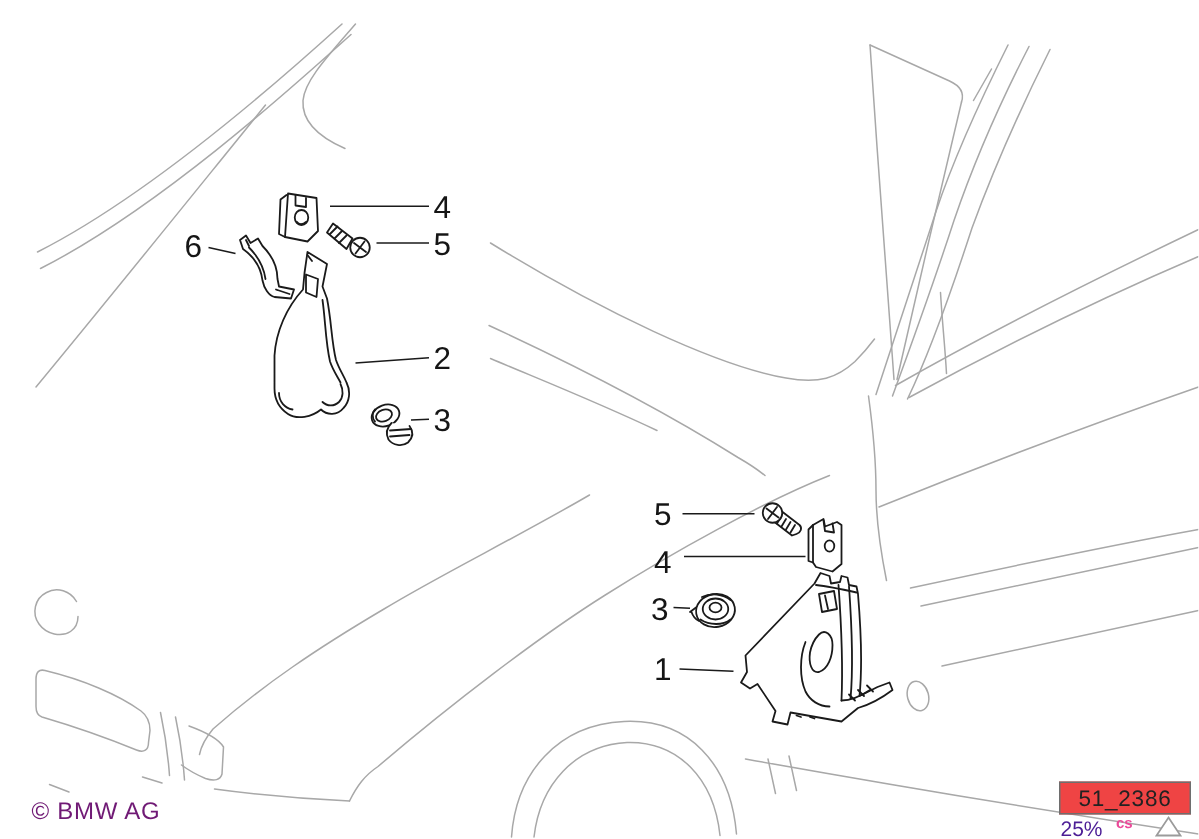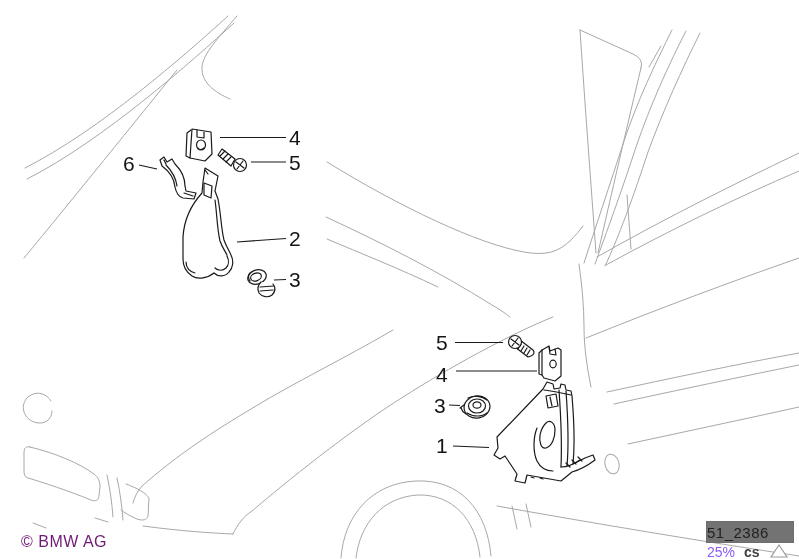--- a/index.html
+++ b/index.html
@@ -13,25 +13,25 @@
   .part .solid{fill:#ffffff;}
   .part ellipse{fill:none;stroke:#1a1a1a;stroke-width:1.2;}
   .leaders line{stroke:#1a1a1a;stroke-width:1.1;}
   .lbl{font-family:"Liberation Sans",sans-serif;font-size:21px;fill:#151515;}
   .copyright{
     position:absolute;left:21px;top:533px;font-size:16px;font-weight:400;
     color:#701a75;letter-spacing:0.5px;
   }
   .imgno-box{
     position:absolute;left:706px;top:521px;width:86px;height:20px;
-    border:1.5px solid #6e6e6e;display:flex;align-items:center;
-    font-size:15px;color:#222;letter-spacing:0.5px;background:#737373;
+    border:1.5px solid #6e6e6e;display:flex;align-items:center;justify-content:center;
+    font-size:15px;color:#222;letter-spacing:0.5px;background:#ef4444;
   }
-  .zoom-label{position:absolute;left:707px;top:544px;font-size:14px;color:#8b5cf6;}
-  .cs-label{position:absolute;left:744px;top:544px;font-size:14px;font-weight:700;color:#404040;}
+  .zoom-label{position:absolute;left:707px;top:544px;font-size:14px;color:#4c1d95;}
+  .cs-label{position:absolute;left:744px;top:544px;font-size:10px;font-weight:700;color:#ec4899;}
   .tri-icon{position:absolute;left:768px;top:543px;}
 </style>
 </head>
 <body>
 
 <div class="stage">
 
   <svg width="799" height="559" viewBox="0 0 799 559">
 
     <g class="car">

